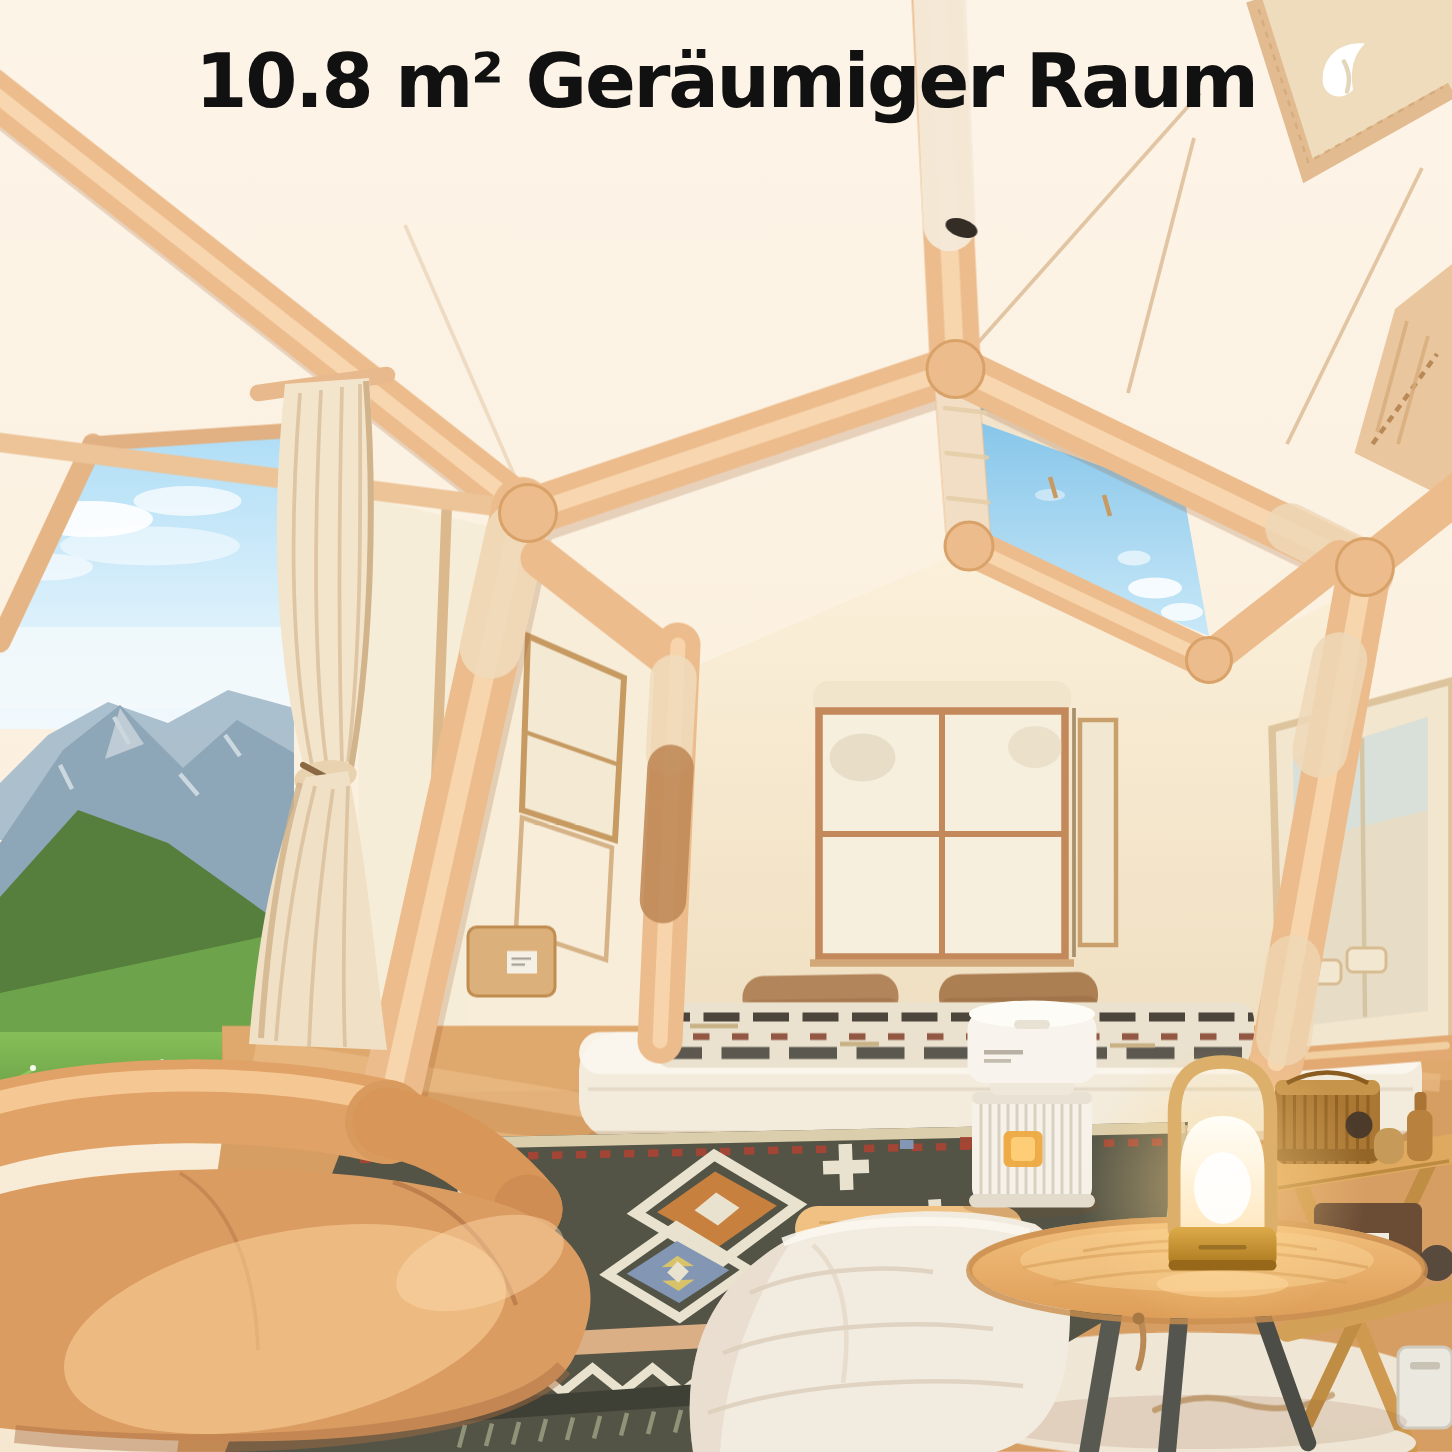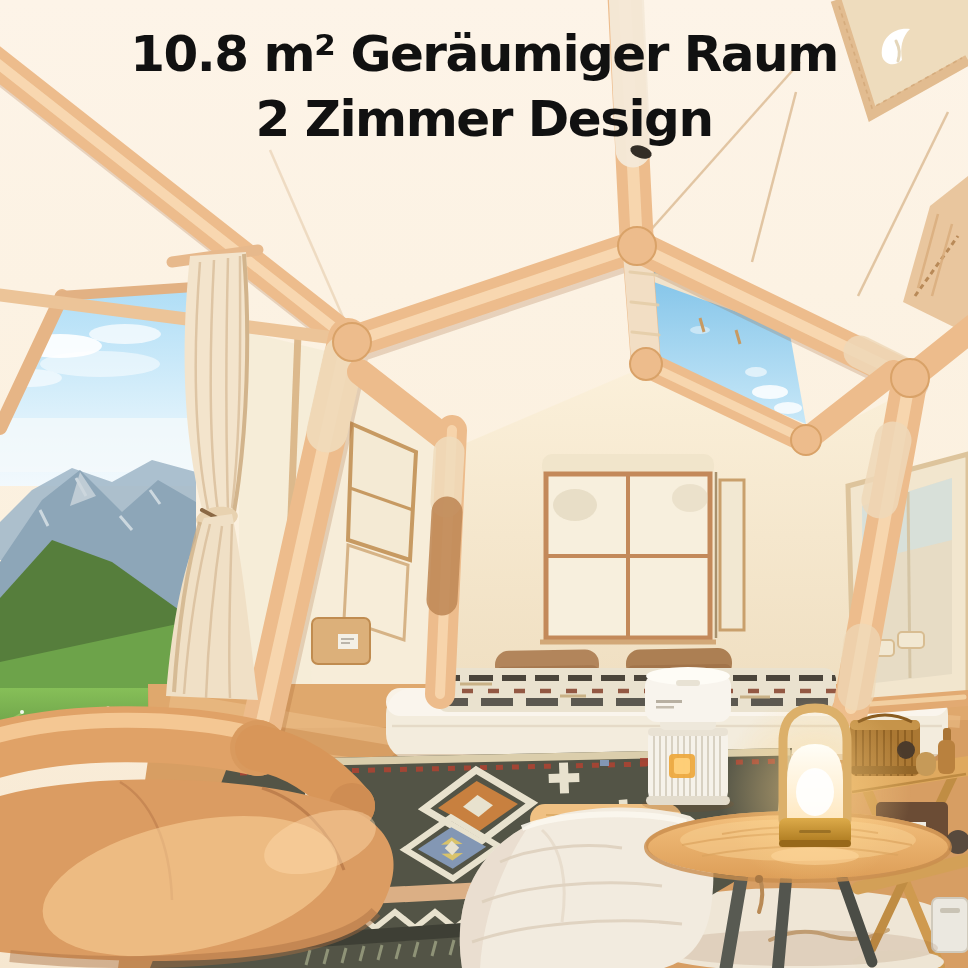--- a/index.html
+++ b/index.html
@@ -462,16 +462,15 @@
     <ellipse cx="815" cy="792" rx="19" ry="24" fill="#ffffff" opacity="0.9"></ellipse>
     <rect x="779" y="818" width="72" height="28" rx="7" fill="url(#goldGrad)"></rect>
     <rect x="799" y="830" width="32" height="3" rx="1.5" fill="#8a6420" opacity="0.7"></rect>
     <rect x="779" y="840" width="72" height="7" rx="3.5" fill="#97681a"></rect>
     <ellipse cx="815" cy="856" rx="44" ry="9" fill="#ffd9a0" opacity="0.5"></ellipse>
   </g>
 </svg>
 
 <div class="headline">
   <div class="headline-line">10.8 m² Geräumiger Raum</div>
-  <div class="headline-line">2 Zimmer Design</div>
 </div>
 
 </div>
 
 </body></html>

